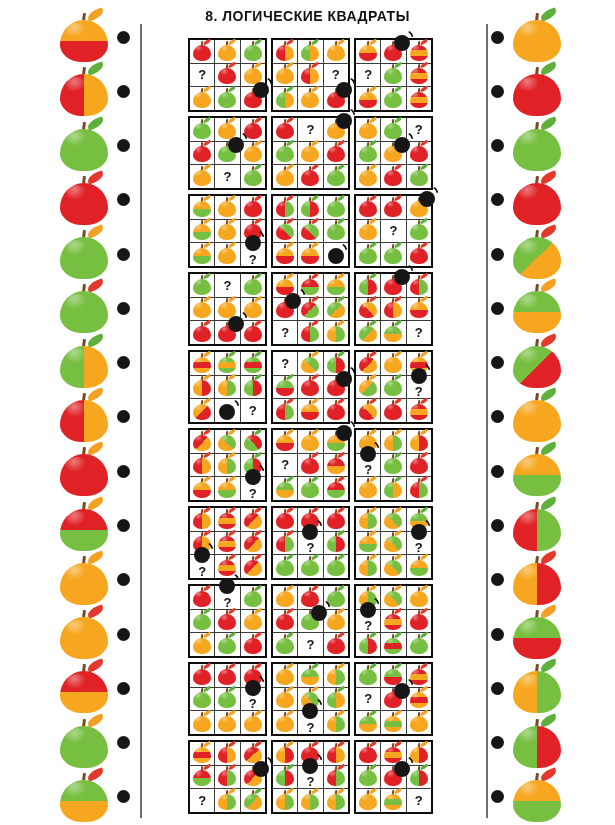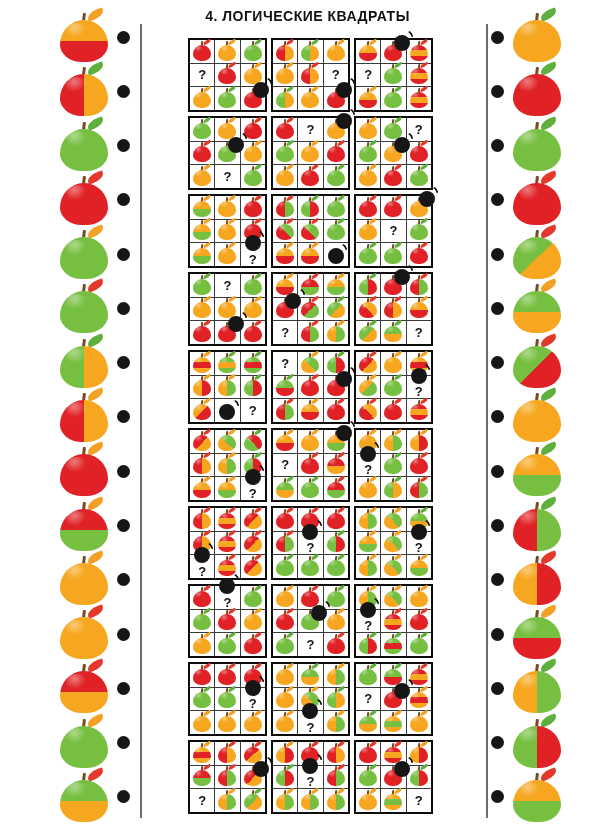--- a/index.html
+++ b/index.html
@@ -51,21 +51,21 @@
   .dot-top{left:50%;top:-8px;transform:translateX(-50%)}
   .dot-center{position:relative;margin-top:2px}
   .cell .qmark.under{position:absolute;bottom:0;left:50%;transform:translateX(-50%)}
 
   .bullet{width:13px;height:13px;border-radius:50%;background:#161616;flex:0 0 auto}
 </style>
 </head>
 <body>
 
 <div class="page">
-  <div class="page-title">4. ЛОГИЧЕСКИЕ КВАДРАТЫ</div>
+  <div class="page-title">8. ЛОГИЧЕСКИЕ КВАДРАТЫ</div>
 
   <div class="vrule" id="rule-left"></div>
   <div class="vrule" id="rule-right"></div>
 
   <div class="strip" id="strip-left">
       <div class="side-row">
         <div class="apple side">
           <i class="stem"></i>
           <i class="leaf" style="background: rgb(242, 161, 37);"></i>
           <div class="apple-body" style="background: linear-gradient(rgb(246, 167, 31) 0px, rgb(246, 167, 31) 50%, rgb(224, 33, 37) 50%, rgb(224, 33, 37) 100%);"></div>

